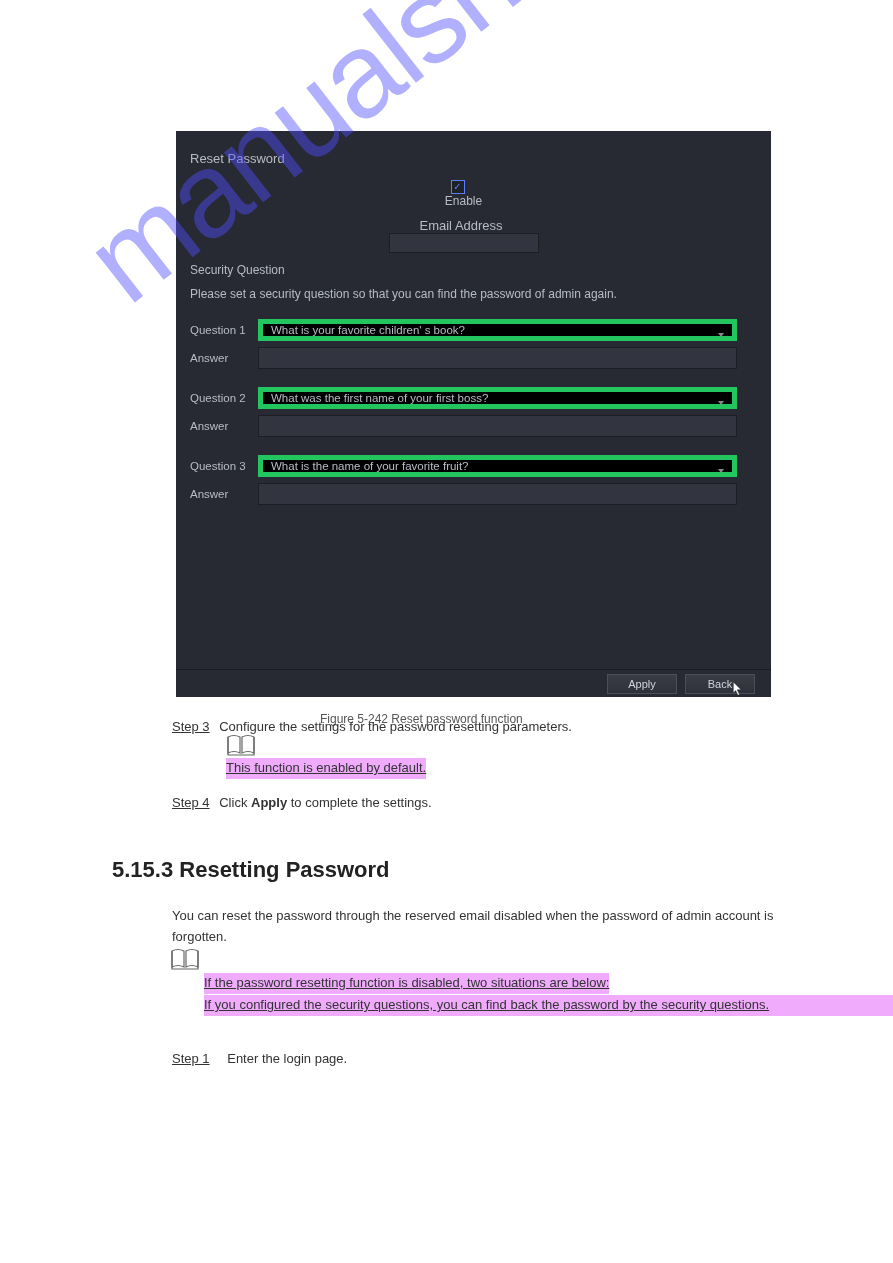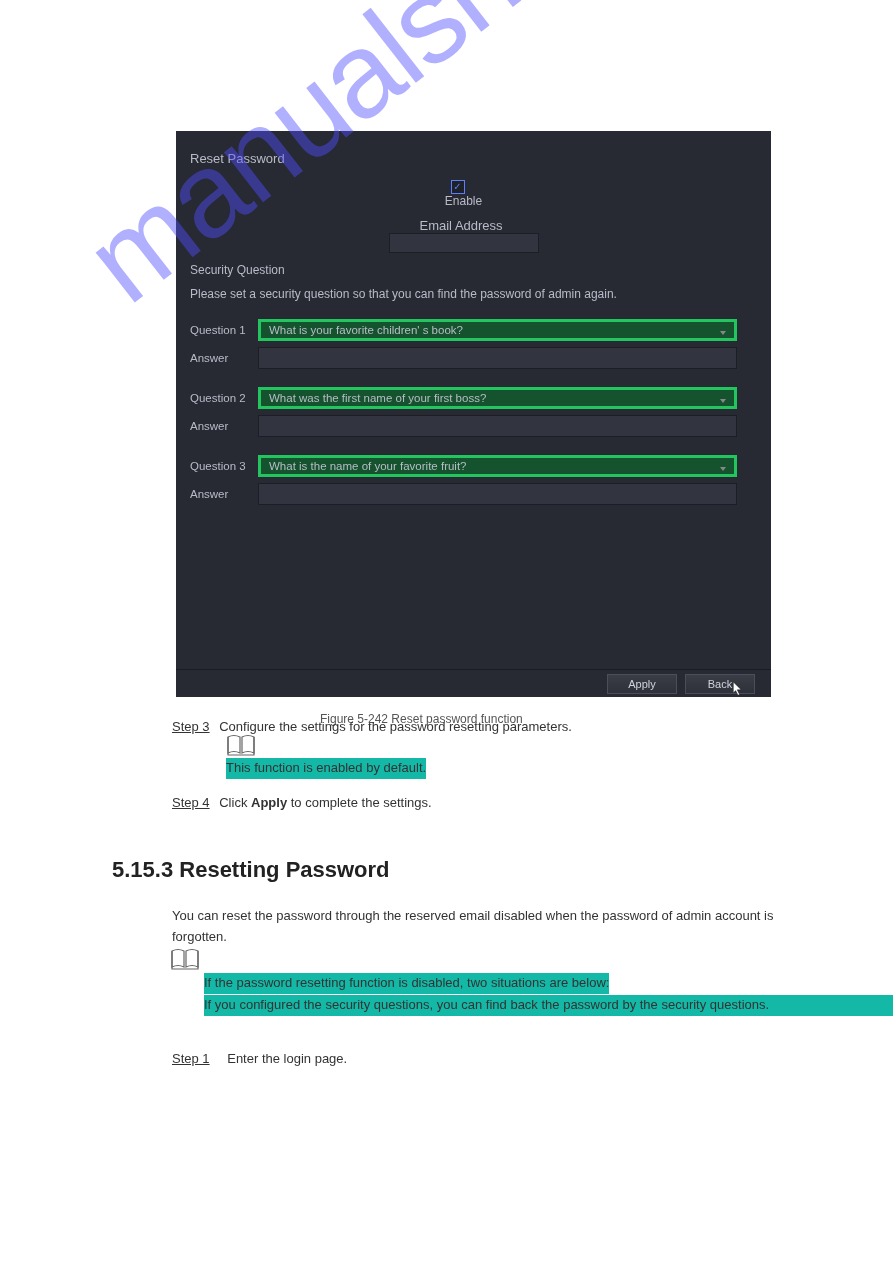--- a/index.html
+++ b/index.html
@@ -57,22 +57,22 @@
     border: 1px solid #1c1d25;
     height: 20px;
     width: 150px;
   }
   .sec-title { font-size: 12px; margin-bottom: 10px; }
   .instruction { font-size: 12px; margin-bottom: 18px; }
   .qrow { display: flex; align-items: center; margin-bottom: 6px; }
   .qlabel { width: 68px; flex-shrink: 0; font-size: 11.5px; }
   .dropdown {
     flex: 1;
-    background: #14532d;
-    border: 3px solid #22c55e;
+    background: #000000;
+    border: 5px solid #22c55e;
     height: 22px;
     display: flex;
     align-items: center;
     padding: 0 8px;
     font-size: 11.5px;
     position: relative;
   }
   .dropdown::after {
     content: "";
     position: absolute;
@@ -131,21 +131,21 @@
     font-size: 13px;
     color: #333;
     line-height: 1.6;
   }
   .underline { text-decoration: underline; }
   .note-icon {
     width: 30px;
     height: 22px;
     display: inline-block;
   }
-  .hl1 { background: #14b8a6; display:inline-block; }
+  .hl1 { background: #f0abfc; display:inline-block;text-decoration:underline; }
 </style>
 </head>
 <body>
 
 <div class="watermark">manualshive.com</div>
 
 <div class="screenshot">
   <div class="shot-title">Reset Password</div>
 
   <div class="row">

